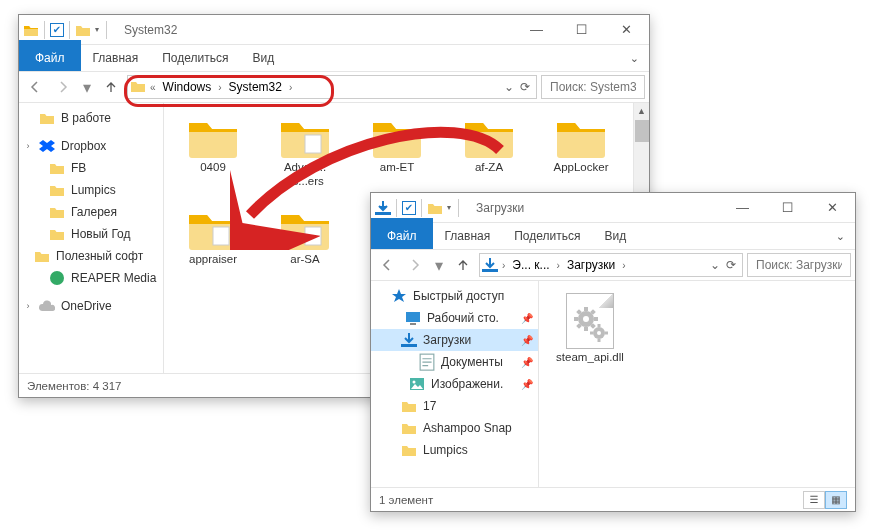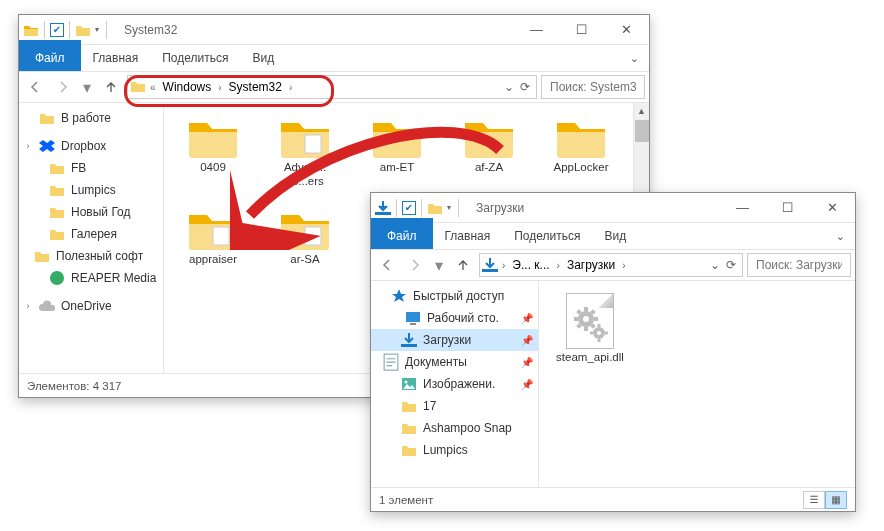--- a/index.html
+++ b/index.html
@@ -181,29 +181,29 @@
             </svg>
           </span>
           <span>Lumpics</span>
         </div>
       <div class="side-item" style="padding-left:30px">
           <span class="side-ico">
             <svg viewBox="0 0 16 14">
               <path fill="#f7d36b" d="M1 3h5l1.5 2H15v8H1z"></path>
             </svg>
           </span>
+          <span>Галерея</span>
+        </div>
+      <div class="side-item" style="padding-left:30px">
+          <span class="side-ico">
+            <svg viewBox="0 0 16 14">
+              <path fill="#f7d36b" d="M1 3h5l1.5 2H15v8H1z"></path>
+            </svg>
+          </span>
           <span>Новый Год</span>
-        </div>
-      <div class="side-item" style="padding-left:30px">
-          <span class="side-ico">
-            <svg viewBox="0 0 16 14">
-              <path fill="#f7d36b" d="M1 3h5l1.5 2H15v8H1z"></path>
-            </svg>
-          </span>
-          <span>Галерея</span>
         </div>
       <div class="side-item" style="padding-left:15px">
           <span class="side-ico">
             <svg viewBox="0 0 16 14">
               <path fill="#f7d36b" d="M1 3h5l1.5 2H15v8H1z"></path>
             </svg>
           </span>
           <span>Полезный софт</span>
         </div>
       <div class="side-item" style="padding-left:30px">
@@ -418,31 +418,31 @@
       <div class="side-item sel" style="padding-left:30px">
           <span class="side-ico">
             <svg viewBox="0 0 16 16">
               <path stroke="#1979ca" stroke-width="2" fill="none" d="M8 1v9M4 6l4 4 4-4"></path>
               <rect y="12" width="16" height="3" fill="#1979ca"></rect>
             </svg>
           </span>
           <span>Загрузки</span>
           <span style="margin-left:auto;color:#999;font-size:10px">📌</span>
         </div>
-      <div class="side-item" style="padding-left:12px">
+      <div class="side-item" style="padding-left:48px">
           <span class="side-ico">
             <svg viewBox="0 0 14 16">
               <rect x="1" y="1" width="12" height="14" fill="#fff" stroke="#8aa"></rect>
               <path stroke="#8aa" d="M3 5h8M3 8h8M3 11h5"></path>
             </svg>
           </span>
           <span>Документы</span>
           <span style="margin-left:auto;color:#999;font-size:10px">📌</span>
         </div>
-      <div class="side-item" style="padding-left:30px">
+      <div class="side-item" style="padding-left:38px">
           <span class="side-ico">
             <svg viewBox="0 0 16 14">
               <rect x="1" y="1" width="14" height="12" fill="#4bb6a8"></rect>
               <circle cx="5" cy="5" r="1.5" fill="#fff"></circle>
               <path fill="#fff" d="M2 12l4-5 3 3 2-2 3 4z"></path>
             </svg>
           </span>
           <span>Изображени.</span>
           <span style="margin-left:auto;color:#999;font-size:10px">📌</span>
         </div>

